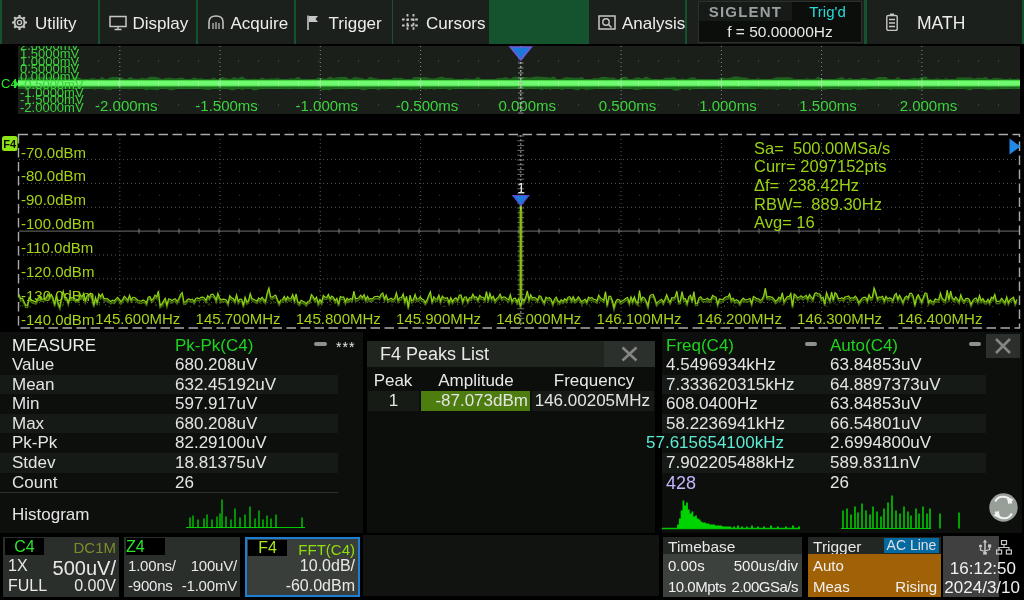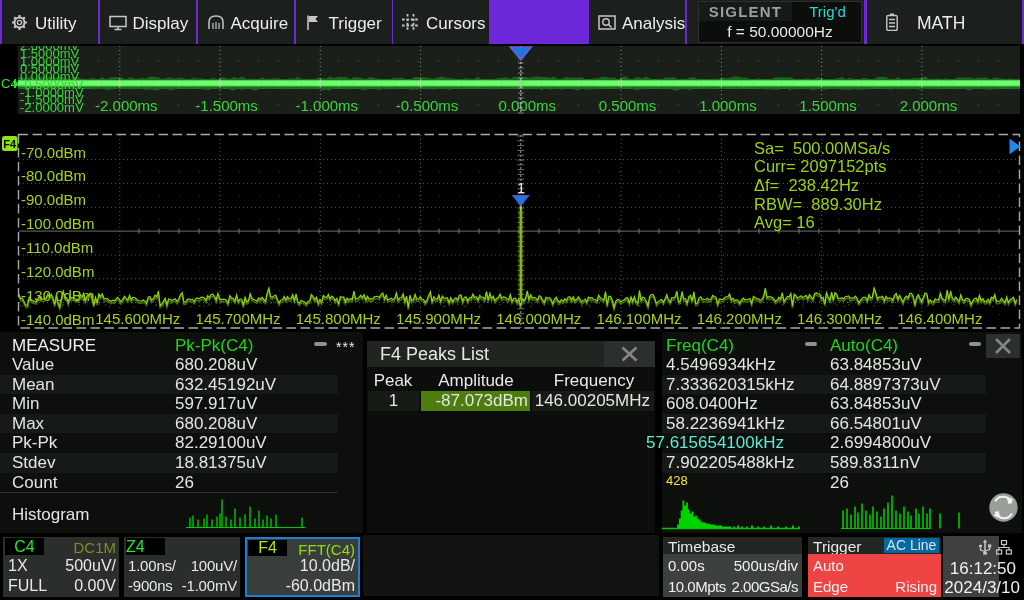--- a/index.html
+++ b/index.html
@@ -1,19 +1,19 @@
 <!DOCTYPE html>
 <html><head><meta charset="utf-8"><style>
 *{margin:0;padding:0;box-sizing:border-box}
 html,body{width:1024px;height:600px;background:#000;overflow:hidden;font-family:"Liberation Sans",sans-serif}
 .a{position:absolute}
 </style></head>
 <body>
 
-<div class="a" style="left:0;top:0;width:1024px;height:44px;background:#6d28d9">
+<div class="a" style="left:0;top:0;width:1024px;height:44px;background:#14532d">
 <div class="a" style="left:687px;top:0;width:177px;height:44px;background:#1c201c"></div>
 <div class="a" style="left:867px;top:0;width:155px;height:44px;background:#1c201c"></div>
 <div style="position:absolute;left:2px;top:0;width:96px;height:44px;background:#1c201c">
       <div style="position:absolute;left:9px;top:14px"><svg width="17" height="17" viewBox="0 0 17 17">
           <g fill="none" stroke="#c6c6c6" stroke-width="2">
             <circle cx="8.5" cy="8.5" r="5"></circle>
           </g>
           <circle cx="8.5" cy="8.5" r="2.1" fill="none" stroke="#c6c6c6" stroke-width="1.3"></circle>
           <g stroke="#c6c6c6" stroke-width="2.2">
             <path d="M8.5 1v2.2M8.5 13.8v2.2M1 8.5h2.2M13.8 8.5h2.2M3.2 3.2l1.6 1.6M12.2 12.2l1.6 1.6M13.8 3.2l-1.6 1.6M4.8 12.2l-1.6 1.6"></path>
@@ -130,29 +130,29 @@
 <div class="a" style="left:666px;top:374.6px;font-size:17px;color:#e4e4e4">7.333620315kHz</div>
 <div class="a" style="left:830px;top:374.6px;font-size:17px;color:#e4e4e4">64.8897373uV</div>
 <div class="a" style="left:666px;top:394.2px;font-size:17px;color:#e4e4e4">608.0400Hz</div>
 <div class="a" style="left:830px;top:394.2px;font-size:17px;color:#e4e4e4">63.84853uV</div>
 <div class="a" style="left:666px;top:413.8px;font-size:17px;color:#e4e4e4">58.2236941kHz</div>
 <div class="a" style="left:830px;top:413.8px;font-size:17px;color:#e4e4e4">66.54801uV</div>
 <div class="a" style="left:646px;top:433.4px;font-size:17px;color:#5eead4">57.615654100kHz</div>
 <div class="a" style="left:830px;top:433.4px;font-size:17px;color:#e4e4e4">2.6994800uV</div>
 <div class="a" style="left:666px;top:453.0px;font-size:17px;color:#e4e4e4">7.902205488kHz</div>
 <div class="a" style="left:830px;top:453.0px;font-size:17px;color:#e4e4e4">589.8311nV</div>
-<div class="a" style="left:666px;top:472.6px;font-size:13px;color:#fde047">428</div>
+<div class="a" style="left:666px;top:472.6px;font-size:18px;color:#c4b5fd">428</div>
 <div class="a" style="left:830px;top:472.6px;font-size:17px;color:#e4e4e4">26</div>
 
 <div class="a" style="left:363px;top:535px;width:296px;height:61px;background:#111311"></div>
 <div class="a" style="left:3px;top:537px;width:116px;height:60px;background:#2b2f2b">
  <div class="a" style="left:2px;top:1px;width:39px;height:17px;background:#000;font-size:16px;color:#2ee52e;text-align:center;line-height:17px">C4</div>
  <div class="a" style="left:0;top:2px;width:113px;font-size:15px;color:#7c8c2c;text-align:right">DC1M</div>
  <div class="a" style="left:5px;top:20px;font-size:16px;color:#e8e8e8">1X</div>
- <div class="a" style="left:0;top:20px;width:113px;font-size:16px;color:#e8e8e8;text-align:right">500uV/</div>
+ <div class="a" style="left:0;top:20px;width:113px;font-size:20px;color:#e8e8e8;text-align:right">500uV/</div>
  <div class="a" style="left:5px;top:40px;font-size:16px;color:#e8e8e8">FULL</div>
  <div class="a" style="left:0;top:40px;width:113px;font-size:16px;color:#e8e8e8;text-align:right">0.00V</div>
 </div>
 <div class="a" style="left:124px;top:537px;width:116px;height:60px;background:#2b2f2b">
  <div class="a" style="left:2px;top:1px;width:39px;height:17px;background:#000;font-size:16px;color:#2ee52e;text-align:left;line-height:17px">Z4</div>
  <div class="a" style="left:4px;top:20px;font-size:15px;color:#e8e8e8;letter-spacing:-0.2px">1.00ns/</div>
  <div class="a" style="left:0;top:20px;width:113px;font-size:15px;color:#e8e8e8;text-align:right;letter-spacing:-0.2px">100uV/</div>
  <div class="a" style="left:4px;top:40px;font-size:15px;color:#e8e8e8;letter-spacing:-0.2px">-900ns</div>
  <div class="a" style="left:0;top:40px;width:113px;font-size:15px;color:#e8e8e8;text-align:right;letter-spacing:-0.2px">-1.00mV</div>
 </div>
@@ -167,23 +167,23 @@
  <div class="a" style="left:0;top:17px;width:139px;height:43px;background:#3d413d">
   <div class="a" style="left:5px;top:3px;font-size:15px;color:#f0f0f0">0.00s</div>
   <div class="a" style="left:0;top:3px;width:135px;font-size:15px;color:#f0f0f0;text-align:right">500us/div</div>
   <div class="a" style="left:5px;top:24px;font-size:15px;color:#f0f0f0;letter-spacing:-0.5px">10.0Mpts</div>
   <div class="a" style="left:0;top:24px;width:135px;font-size:15px;color:#f0f0f0;text-align:right;letter-spacing:-0.5px">2.00GSa/s</div>
  </div>
 </div>
 <div class="a" style="left:808px;top:537px;width:133px;height:60px;background:#232723">
  <div class="a" style="left:5px;top:1px;font-size:15.5px;color:#e8e8e8">Trigger</div>
  <div class="a" style="left:76px;top:1px;width:55px;height:15px;background:#0369a1;font-size:14px;color:#e0e0e0;text-align:center;line-height:15px">AC Line</div>
- <div class="a" style="left:0;top:17px;width:133px;height:43px;background:#ef4444">
+ <div class="a" style="left:0;top:17px;width:133px;height:43px;background:#a16207">
   <div class="a" style="left:5px;top:3px;font-size:15px;color:#f0f0f0">Auto</div>
-  <div class="a" style="left:5px;top:24px;font-size:15px;color:#f0f0f0">Edge</div>
+  <div class="a" style="left:5px;top:24px;font-size:15px;color:#f0f0f0">Meas</div>
   <div class="a" style="left:0;top:24px;width:129px;font-size:15px;color:#f0f0f0;text-align:right">Rising</div>
  </div>
 </div>
 <div class="a" style="left:943px;top:536px;width:56px;height:61px;background:#404040">
  <div class="a" style="left:35px;top:3px"><svg width="14" height="16" viewBox="0 0 14 16">
         <path d="M7 0.5 L4.8 3.5 h4.4 Z" fill="#c6c6c6"></path>
         <path d="M7 2.5v11" stroke="#c6c6c6" stroke-width="1.5"></path>
         <circle cx="2.5" cy="7" r="1.6" fill="#c6c6c6"></circle>
         <rect x="10" y="5.4" width="3.2" height="3.2" fill="#c6c6c6"></rect>
         <path d="M2.5 8.5 L2.5 11 L7 12.5 M11.6 8.6 L11.6 10.5 L7 12" stroke="#c6c6c6" stroke-width="1.3" fill="none"></path>

